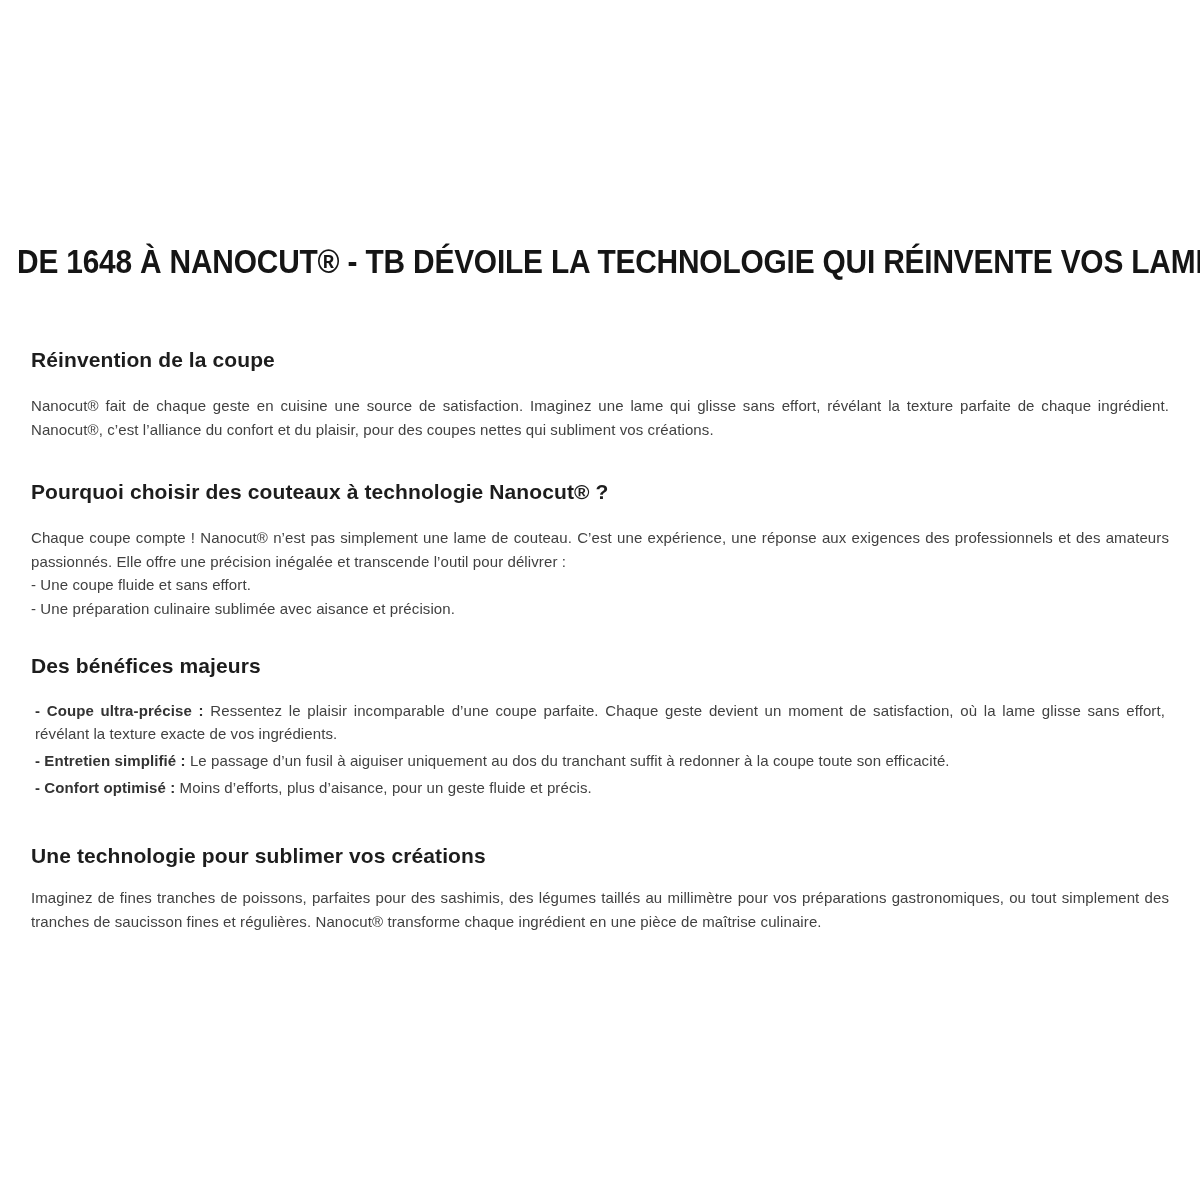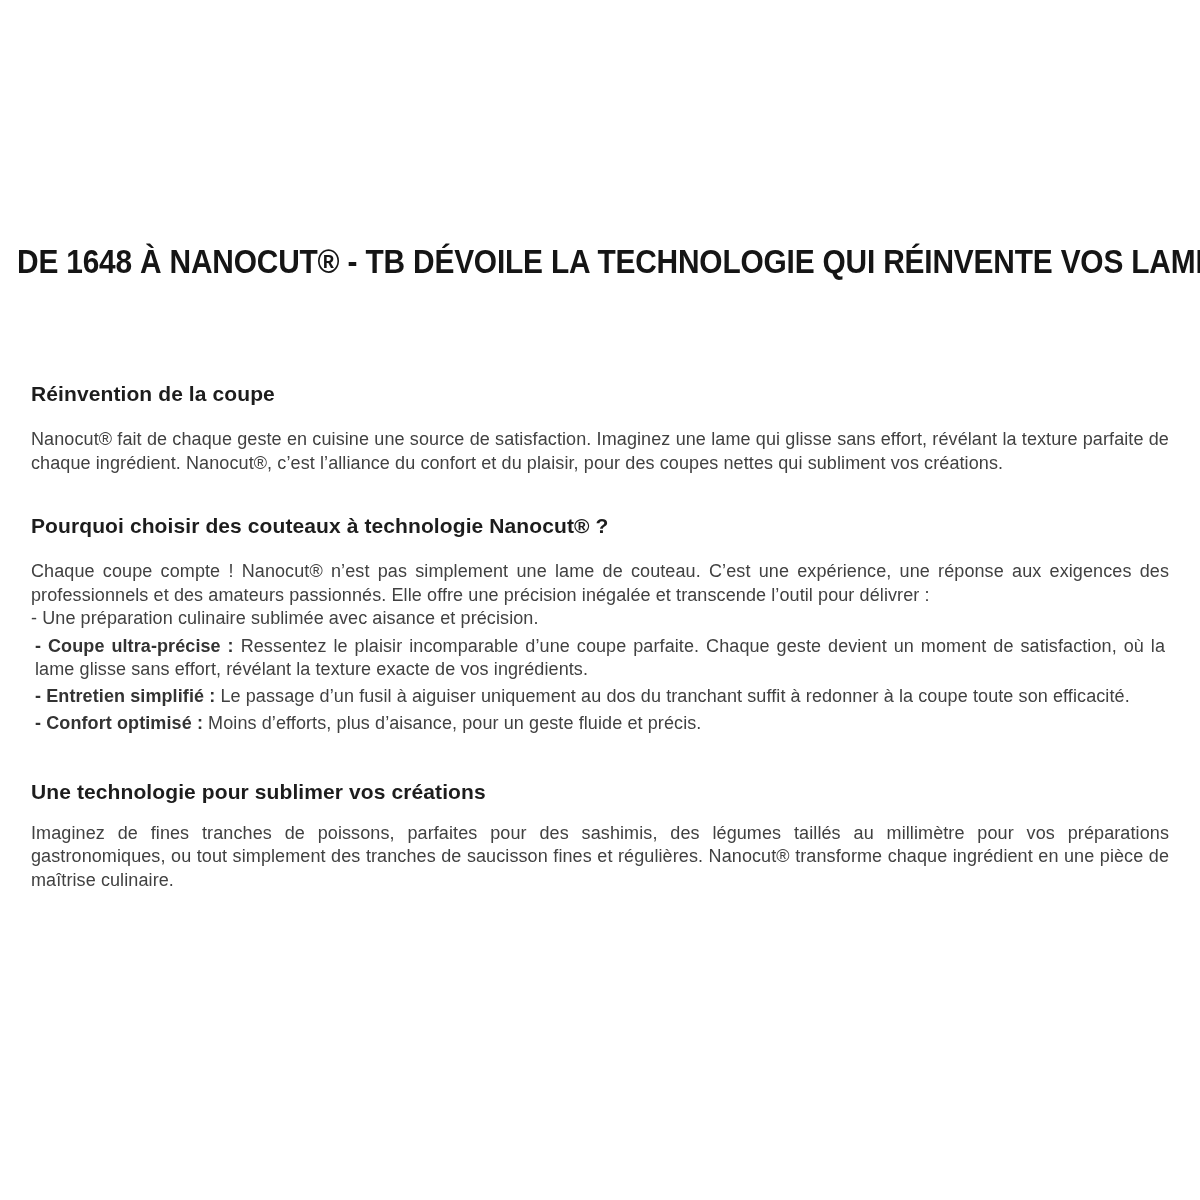--- a/index.html
+++ b/index.html
@@ -29,26 +29,26 @@
     padding: 0 31px;
   }
   .content h2 {
     font-size: 21px;
     line-height: 25px;
     font-weight: 700;
     color: #1d1d1d;
     letter-spacing: 0.1px;
     margin: 0 0 22px 0;
   }
-  .content h2.mt1 { margin-top: 100px; }
+  .content h2.mt1 { margin-top: 66px; }
   .content h2.mt2 { margin-top: 38px; }
   .content h2.mt3 { margin-top: 33px; margin-bottom: 21px; }
   .content h2.mt4 { margin-top: 44px; margin-bottom: 18px; }
   .body {
-    font-size: 18px;
+    font-size: 15px;
     line-height: 23.5px;
     color: #414141;
     text-align: justify;
     letter-spacing: 0.1px;
     margin: 0;
   }
   .bullets { line-height: 23px; }
   .bullet { margin: 4px; }
   .bullet strong {
     font-weight: 700;
@@ -65,25 +65,27 @@
 
   <section>
     <h2 class="mt1">Réinvention de la coupe</h2>
     <p class="body">Nanocut® fait de chaque geste en cuisine une source de satisfaction. Imaginez une lame qui glisse sans effort, révélant la texture parfaite de chaque ingrédient. Nanocut®, c’est l’alliance du confort et du plaisir, pour des coupes nettes qui subliment vos créations.</p>
   </section>
 
   <section>
     <h2 class="mt2">Pourquoi choisir des couteaux à technologie Nanocut® ?</h2>
     <div class="body">
       <div>Chaque coupe compte ! Nanocut® n’est pas simplement une lame de couteau. C’est une expérience, une réponse aux exigences des professionnels et des amateurs passionnés. Elle offre une précision inégalée et transcende l’outil pour délivrer :</div>
+      <div>- Une coupe fluide et sans effort.</div>
       <div>- Une préparation culinaire sublimée avec aisance et précision.</div>
     </div>
   </section>
 
   <section>
+    <h2 class="mt3">Des bénéfices majeurs</h2>
     <div class="body bullets">
       <div class="bullet"><strong>- Coupe ultra-précise : </strong><span>Ressentez le plaisir incomparable d’une coupe parfaite. Chaque geste devient un moment de satisfaction, où la lame glisse sans effort, révélant la texture exacte de vos ingrédients.</span></div>
       <div class="bullet"><strong>- Entretien simplifié : </strong><span>Le passage d’un fusil à aiguiser uniquement au dos du tranchant suffit à redonner à la coupe toute son efficacité.</span></div>
       <div class="bullet"><strong>- Confort optimisé : </strong><span>Moins d’efforts, plus d’aisance, pour un geste fluide et précis.</span></div>
     </div>
   </section>
 
   <section>
     <h2 class="mt4">Une technologie pour sublimer vos créations</h2>
     <p class="body">Imaginez de fines tranches de poissons, parfaites pour des sashimis, des légumes taillés au millimètre pour vos préparations gastronomiques, ou tout simplement des tranches de saucisson fines et régulières. Nanocut® transforme chaque ingrédient en une pièce de maîtrise culinaire.</p>

